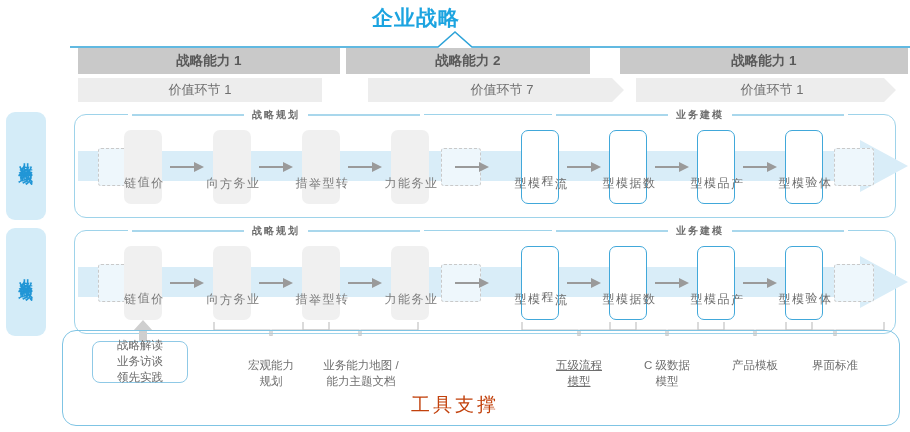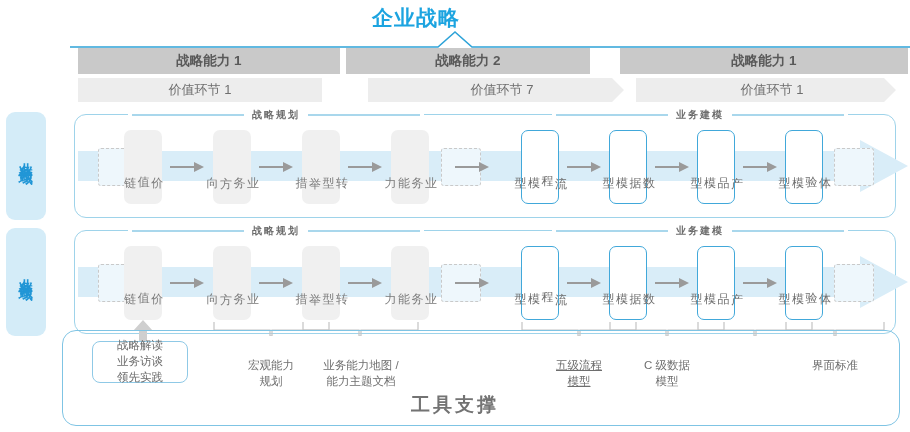--- a/index.html
+++ b/index.html
@@ -142,22 +142,22 @@
   }
 
   
   .support-box{
     position:absolute;left:62px;top:330px;width:838px;height:96px;
     border:1.4px solid #7fc4e4;border-radius:14px;
     box-sizing:border-box;background:transparent;
   }
   .support-title{
     position:absolute;left:0;right:0;top:392px;
-    text-align:center;font-size:19px;font-weight:bold;
-    color:#737373;letter-spacing:3px;
+    text-align:center;font-size:19px;font-weight:normal;
+    color:#c2410c;letter-spacing:3px;
   }
 </style>
 </head>
 <body>
 
 <div id="stage">
 
   <div class="vision-title">企业战略</div>
 
   <svg class="peak-line" viewBox="0 0 840 20" preserveAspectRatio="none">
@@ -431,18 +431,19 @@
   </div>
 
   <div class="tool-label" style="left:212px;top:347px;width:118px;">宏观能力
 规划</div>
   <div class="tool-label" style="left:296px;top:347px;width:130px;">业务能力地图 /
 能力主题文档</div>
   <div class="tool-label" style="left:520px;top:347px;width:118px;text-decoration:underline;">五级流程
 模型</div>
   <div class="tool-label" style="left:608px;top:347px;width:118px;">C 级数据
 模型</div>
+  <div class="tool-label" style="left:696px;top:347px;width:118px;">产品模板</div>
   <div class="tool-label" style="left:784px;top:347px;width:102px;">界面标准</div>
 
   <div class="support-box"></div>
   <div class="support-title">工具支撑</div>
 
 </div>
 
 </body></html>

